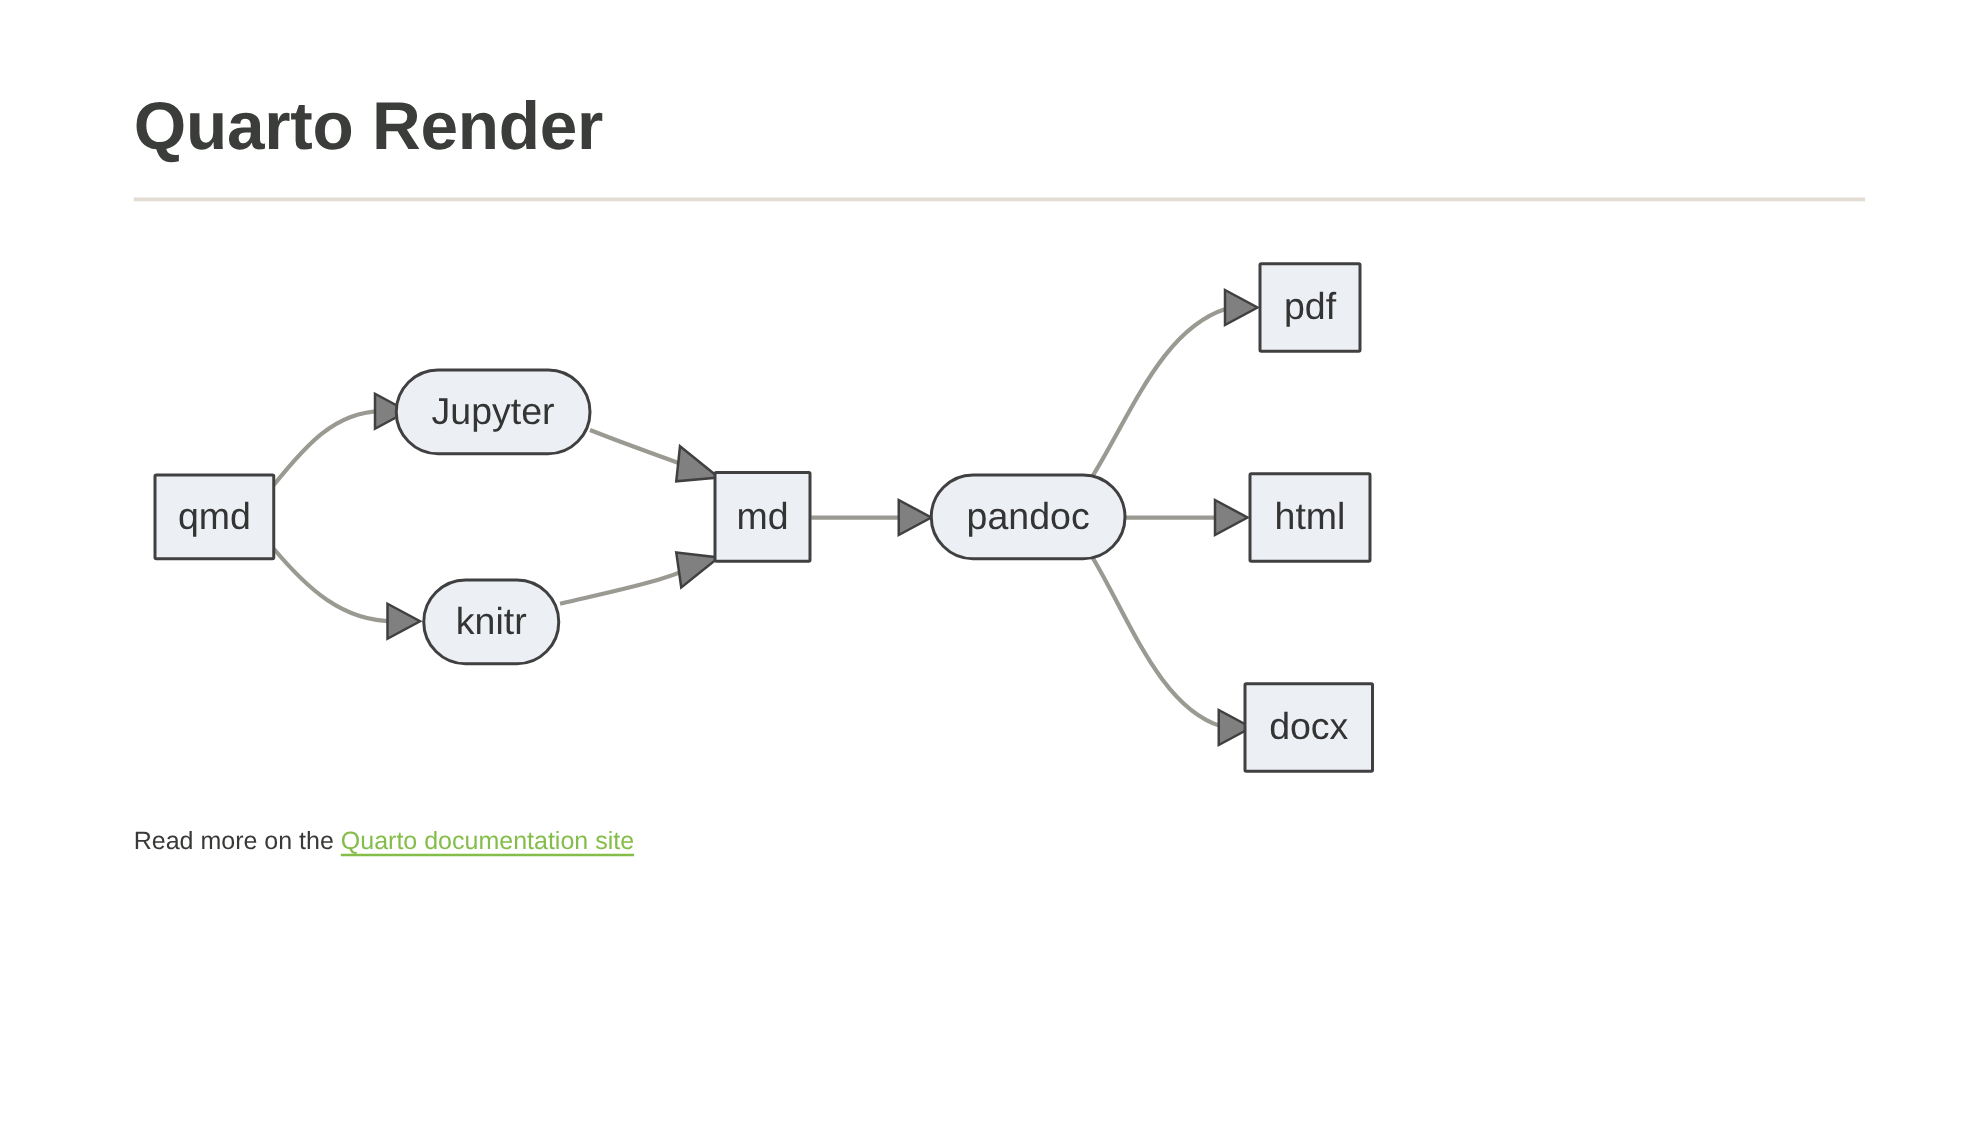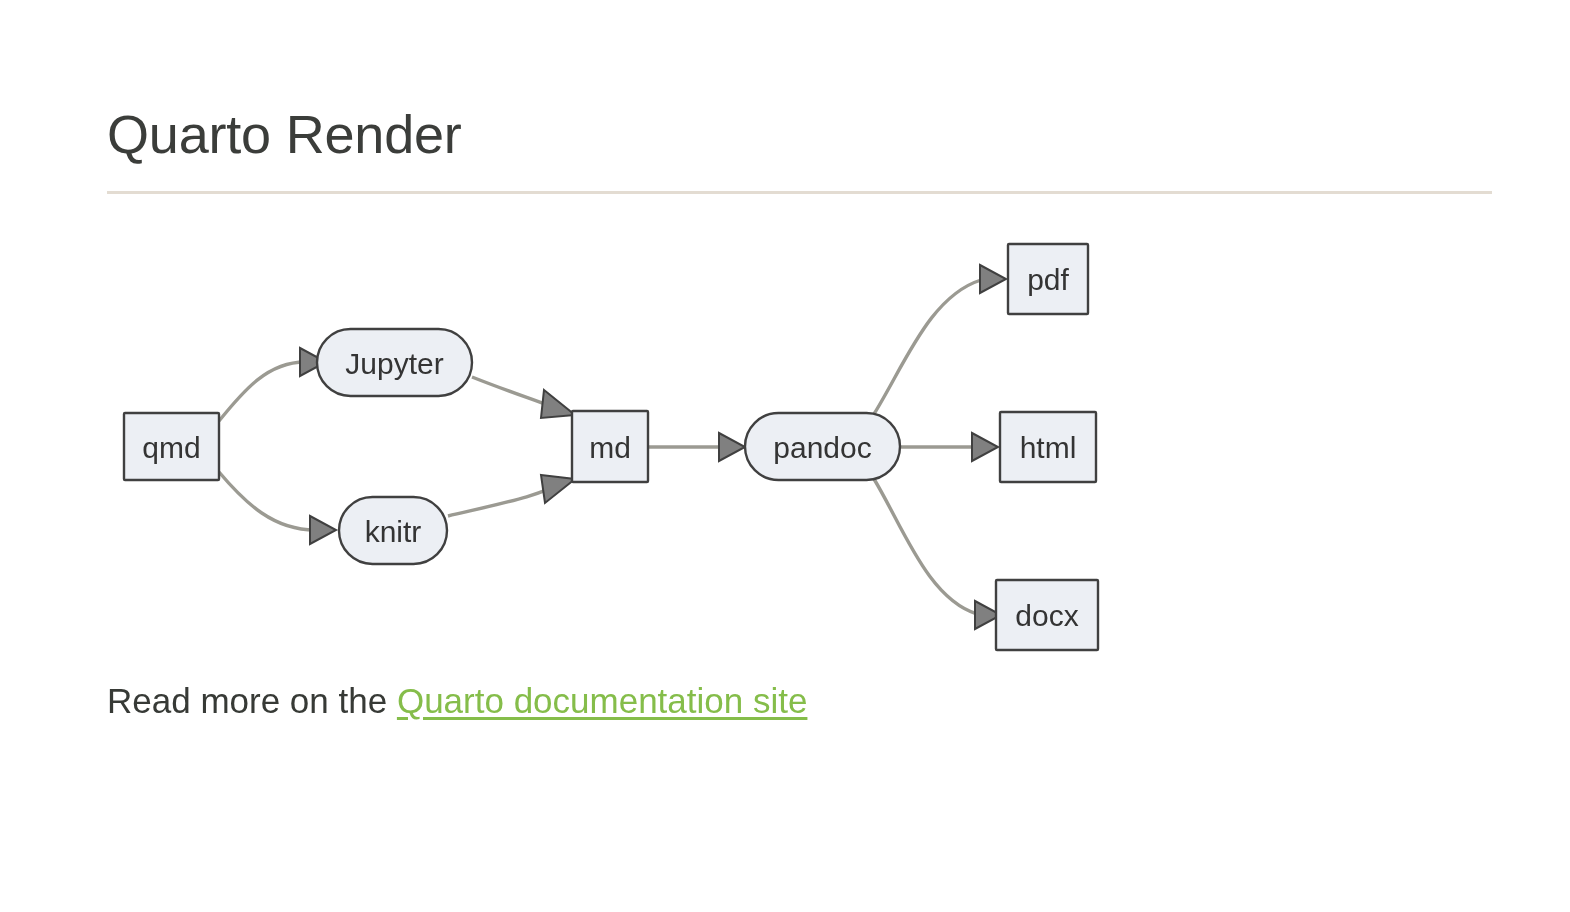--- a/index.html
+++ b/index.html
@@ -24,25 +24,25 @@
 
   .content {
     position: absolute;
     left: 107px;
     top: 0;
     width: 1385px;
   }
 
   .page-title {
     font-size: 54px;
-    font-weight: 400;
+    font-weight: 700;
     letter-spacing: -0.2px;
     color: #3b3d3a;
     margin: 0;
-    padding-top: 103px;
+    padding-top: 70px;
     line-height: 1.15;
   }
 
   .title-rule {
     height: 3px;
     background: #e3dcd2;
     margin-top: 26px;
     width: 1385px;
   }
 
@@ -77,22 +77,22 @@
   }
 
   .arrow-head {
     fill: #808080;
     stroke: #404040;
     stroke-width: 2;
     stroke-linejoin: miter;
   }
 
   .read-more {
-    margin-top: 10px;
-    font-size: 35px;
+    margin-top: 26px;
+    font-size: 20px;
     color: #373a36;
     line-height: 1.4;
   }
 
   .doc-link {
     color: #85bd4a;
     text-decoration: underline;
     text-decoration-color: #85bd4a;
     text-underline-offset: 4px;
     cursor: pointer;

